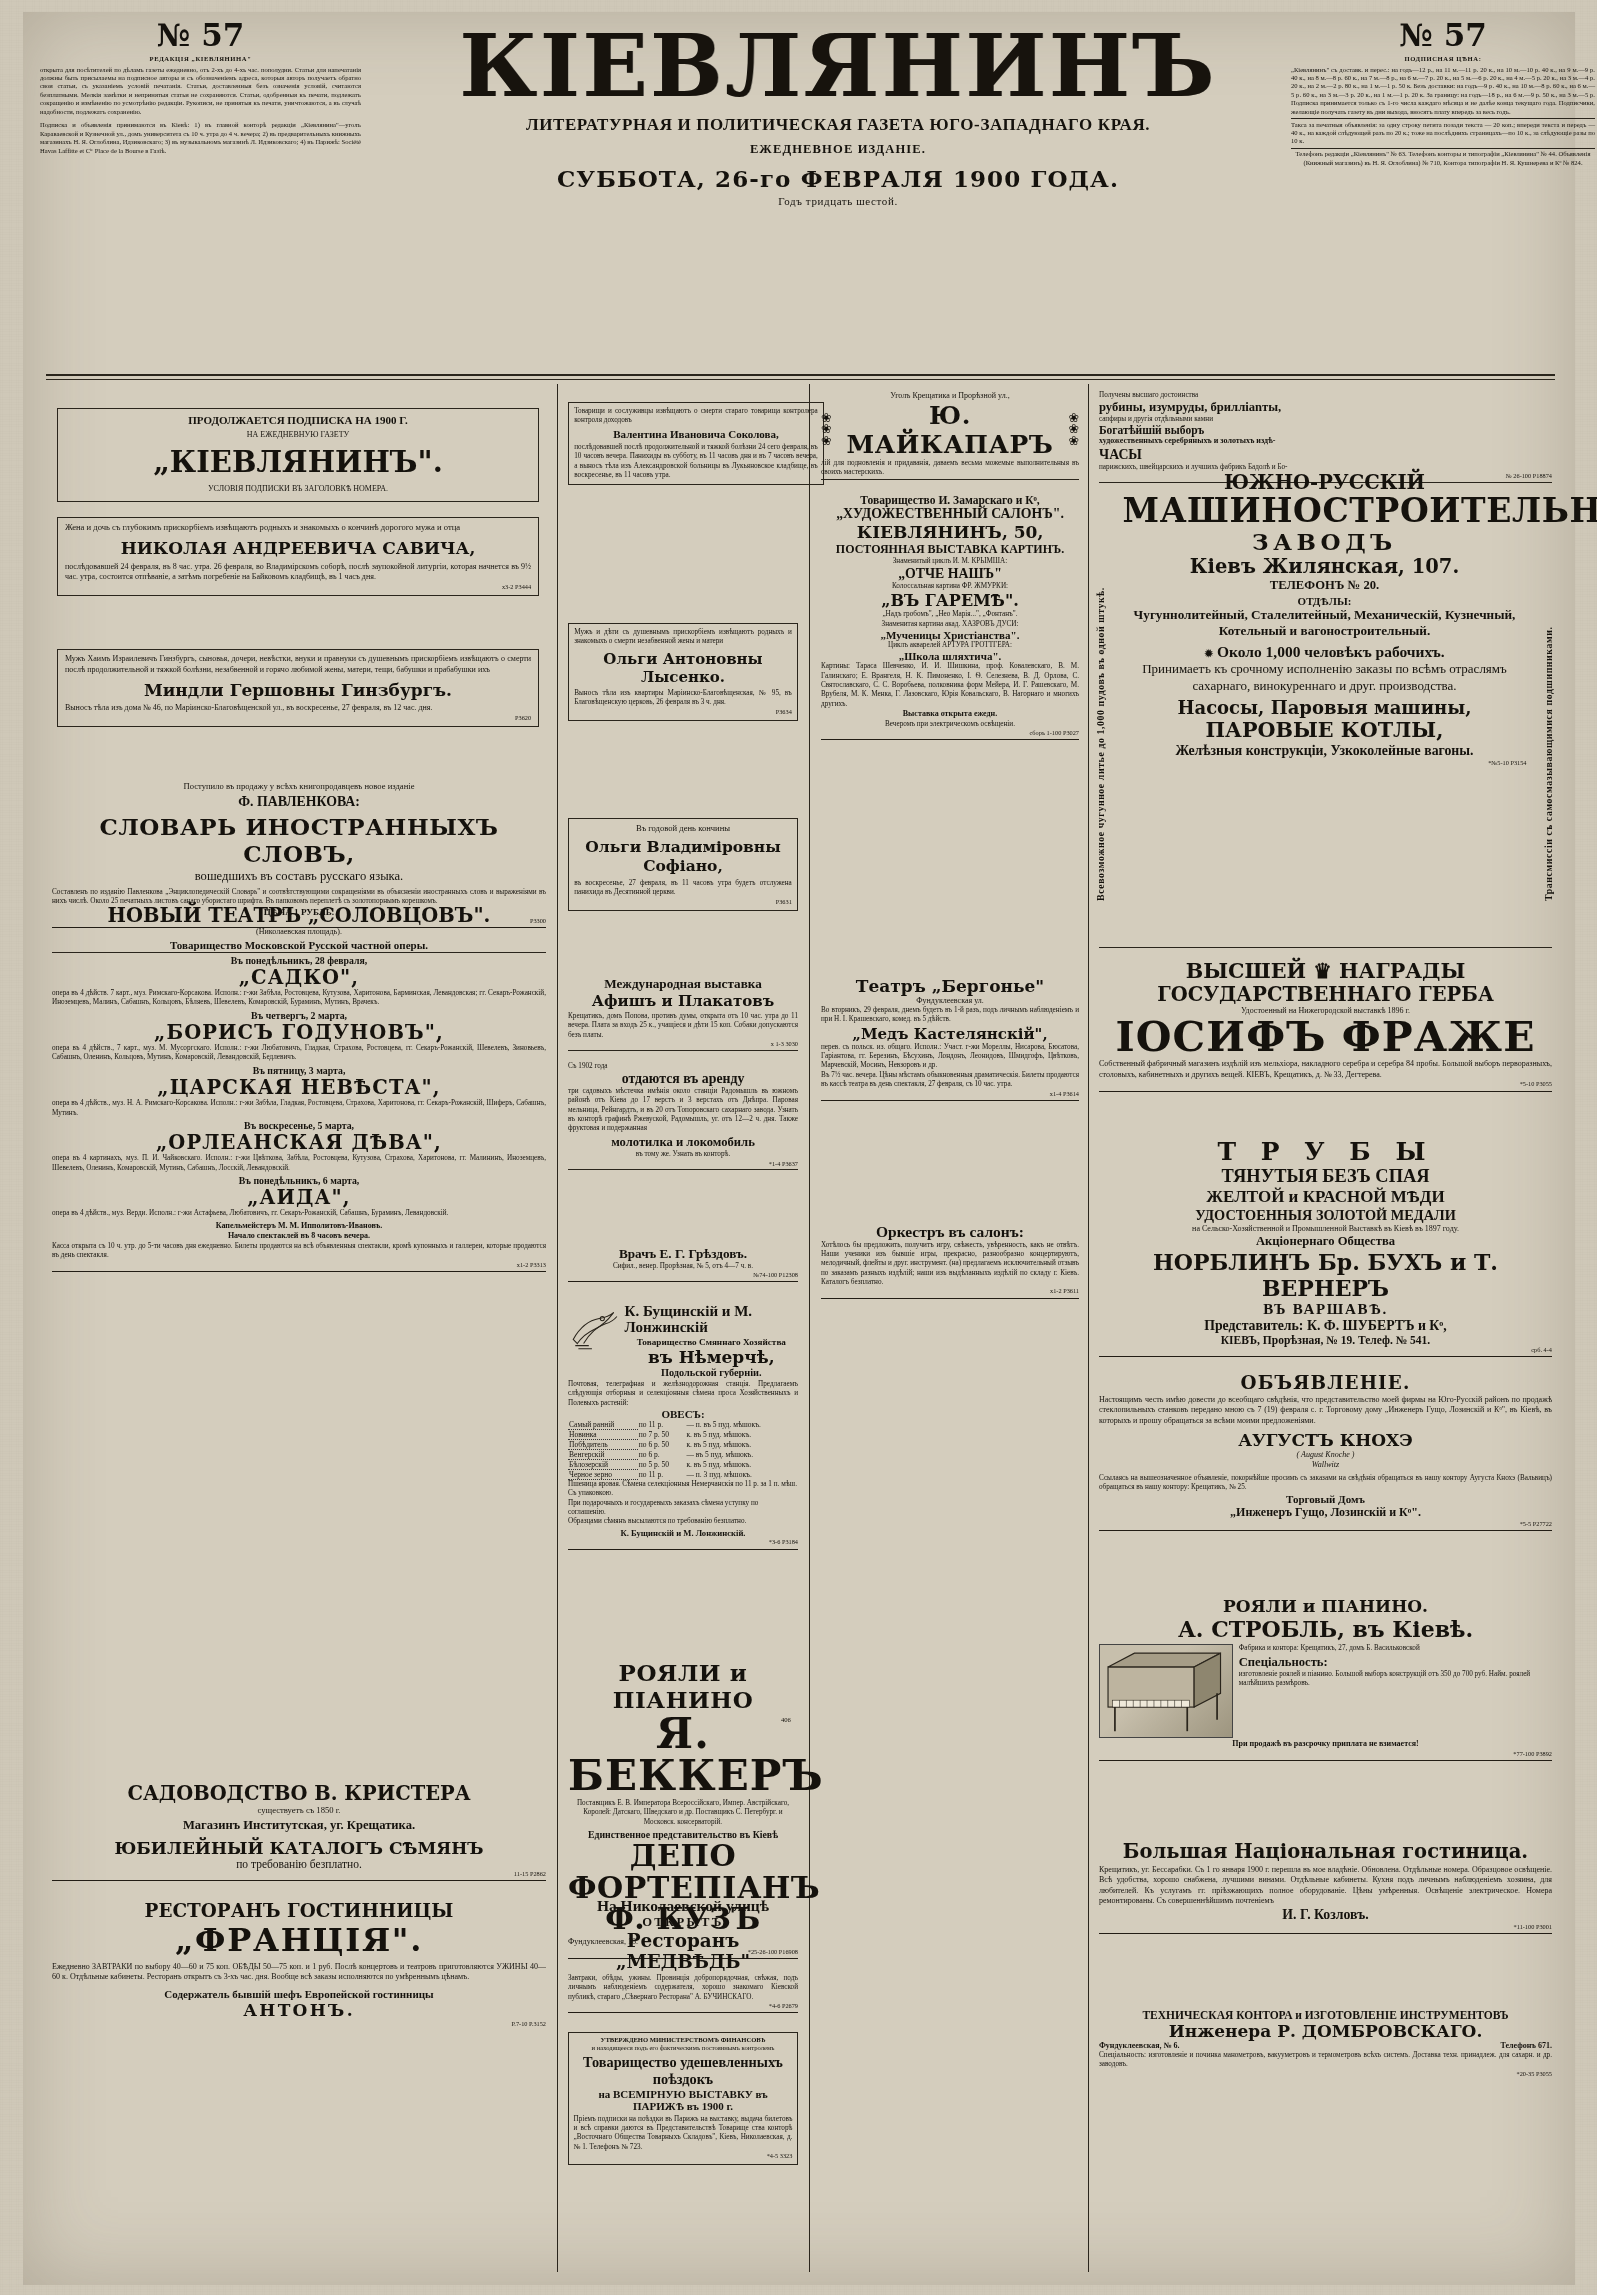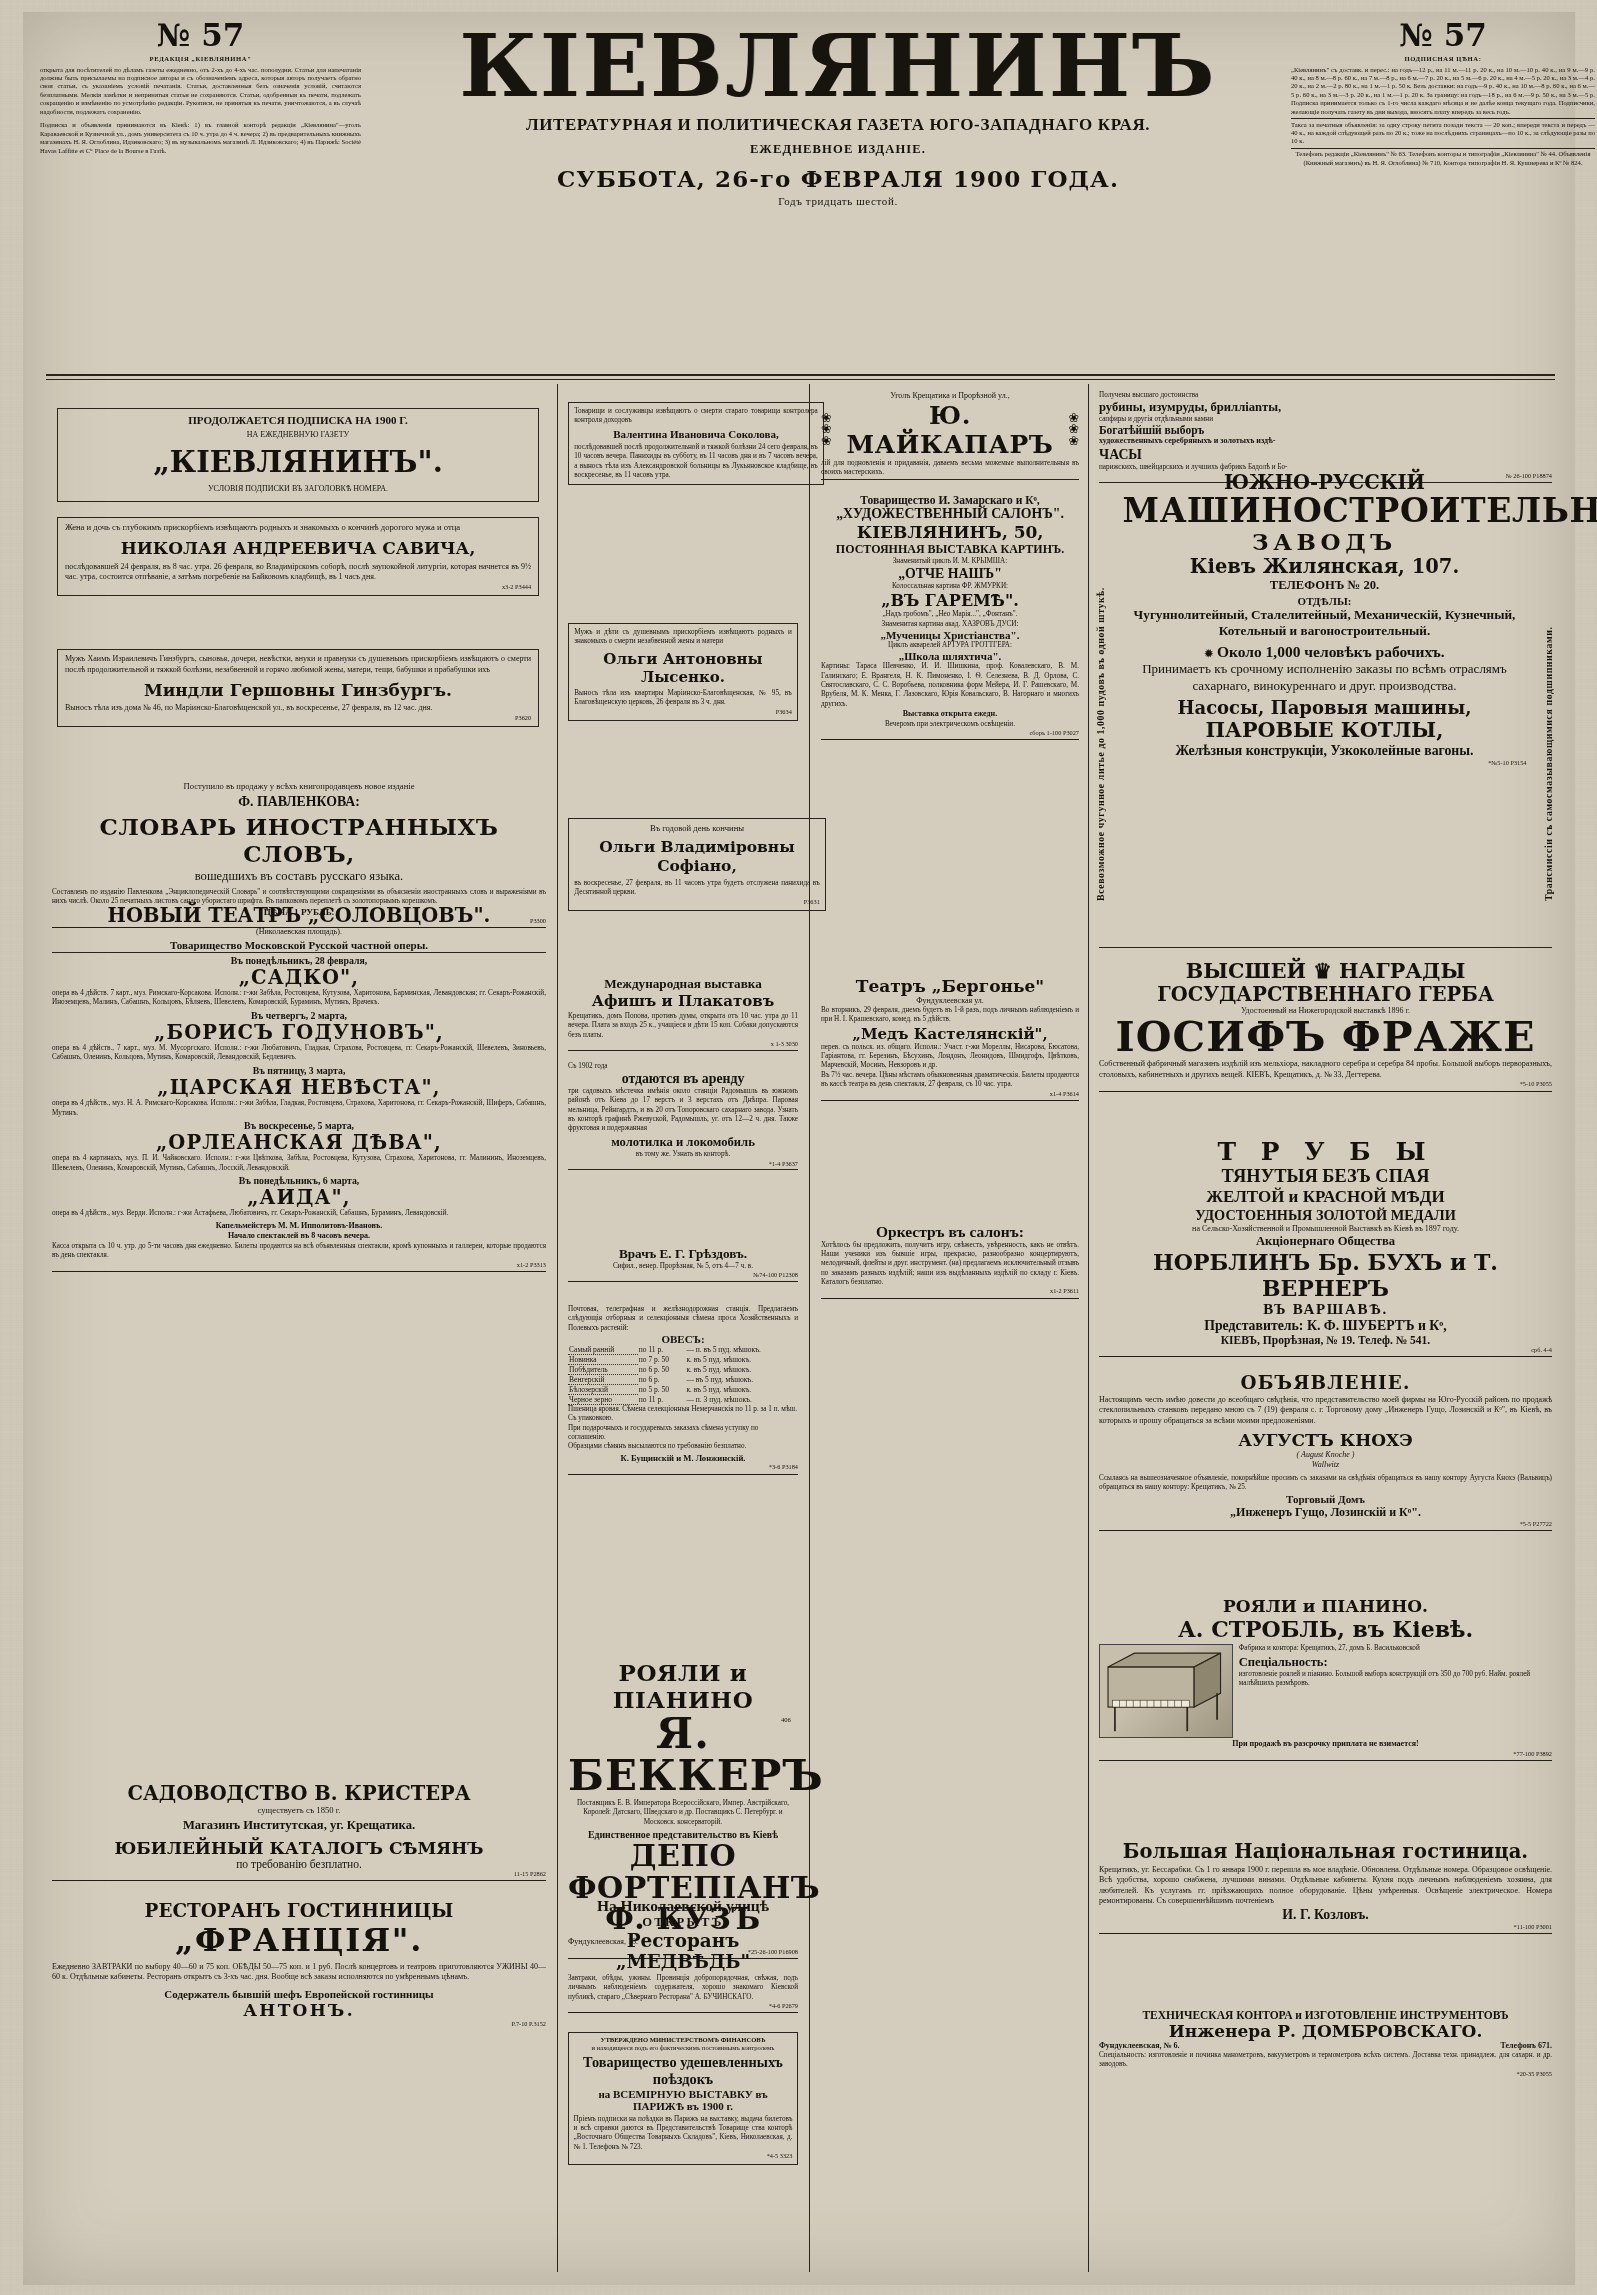--- a/index.html
+++ b/index.html
@@ -194,21 +194,21 @@
     <div class="tiny2 just">послѣдовавшей послѣ продолжительной и тяжкой болѣзни 24 сего февраля, въ 10 часовъ вечера. Панихиды въ субботу, въ 11 часовъ дня и въ 7 часовъ вечера, а выносъ тѣла изъ Александровской больницы въ Лукьяновское кладбище, въ воскресенье, въ 11 часовъ утра.</div>
   </div>
 
   <div class="c" style="left:545px;top:611px;width:230px;border:0.6px solid #2a251c;padding:4px 5.2px;box-sizing:border-box;">
     <div class="tiny2 just">Мужъ и дѣти съ душевнымъ прискорбіемъ извѣщаютъ родныхъ и знакомыхъ о смерти незабвенной жены и матери</div>
     <div class="ctr bold" style="font-size:15px;margin:3.4px 0;font-family:'DejaVu Serif',serif;">Ольги Антоновны Лысенко.</div>
     <div class="tiny2 just">Выносъ тѣла изъ квартиры Маріинско-Благовѣщенская, № 95, въ Благовѣщенскую церковь, 26 февраля въ 3 ч. дня.</div>
     <div class="sig tiny">P3634</div>
   </div>
 
-  <div class="c" style="left:545px;top:806px;width:258px;border:0.6px solid #2a251c;padding:4px 5.2px;box-sizing:border-box;">
+  <div class="c" style="left:545px;top:806px;width:230px;border:0.6px solid #2a251c;padding:4px 5.2px;box-sizing:border-box;">
     <div class="smc ctr">Въ годовой день кончины</div>
     <div class="ctr bold" style="font-size:15.5px;margin:3.4px 0;font-family:'DejaVu Serif',serif;">Ольги Владиміровны Софіано,</div>
     <div class="tiny2 just">въ воскресенье, 27 февраля, въ 11 часовъ утра будетъ отслужена панихида въ Десятинной церкви.</div>
     <div class="sig tiny">P3631</div>
   </div>
 
   <div class="c" style="left:545px;top:964px;width:230px;">
     <div class="ctr bold" style="font-size:13.2px;">Международная выставка</div>
     <div class="ctr bold" style="font-size:15px;font-family:'DejaVu Serif',serif;">Афишъ и Плакатовъ</div>
     <div class="tiny2 just" style="margin-top:2.3px;">Крещатикъ, домъ Попова, противъ думы, открыта отъ 10 час. утра до 11 вечера. Плата за входъ 25 к., учащіеся и дѣти 15 коп. Собаки допускаются безъ платы.</div>
@@ -227,20 +227,36 @@
   </div>
 
   <div class="c" style="left:545px;top:1234px;width:230px;">
     <div class="ctr bold" style="font-size:13.2px;">Врачъ Е. Г. Грѣздовъ.</div>
     <div class="tiny2 ctr">Сифил., венер. Прорѣзная, № 5, отъ 4—7 ч. в.</div>
     <div class="sig tiny">№74-100 P12308</div>
     <hr class="thick">
   </div>
 
   <div class="c" style="left:545px;top:1291px;width:230px;">
+    <div style="display:flex;align-items:flex-start;gap:4.6px;">
+      <div style="width:52px;height:52px;flex:0 0 52px;position:relative;">
+        <svg viewBox="0 0 100 100" width="52" height="52">
+          <path d="M10 70 Q30 35 60 30 Q78 27 88 18 Q70 42 52 50 Q30 60 18 78 Z" fill="none" stroke="#2a251c" stroke-width="2"></path>
+          <path d="M30 78 Q48 48 72 40 Q86 36 94 26" fill="none" stroke="#2a251c" stroke-width="2"></path>
+          <path d="M14 82 L40 82 M20 88 L46 88" stroke="#2a251c" stroke-width="2"></path>
+          <circle cx="66" cy="30" r="4" fill="none" stroke="#2a251c" stroke-width="2"></circle>
+        </svg>
+      </div>
+      <div style="flex:1;">
+        <div class="bold" style="font-size:15px;line-height:1.1;">К. Бущинскій и М. Лонжинскій</div>
+        <div class="bold ctr" style="font-size:9.2px;margin-top:1.1px;">Товарищество Смяннаго Хозяйства</div>
+        <div class="bold ctr" style="font-size:17px;font-family:'DejaVu Serif',serif;">въ Нѣмерчѣ,</div>
+        <div class="bold ctr" style="font-size:10.3px;">Подольской губерніи.</div>
+      </div>
+    </div>
     <div class="tiny2 just" style="margin-top:2.3px;">Почтовая, телеграфная и желѣзнодорожная станція. Предлагаемъ слѣдующія отборныя и селекціонныя сѣмена проса Хозяйственныхъ и Полевыхъ растеній:</div>
     <div class="ctr bold" style="font-size:11px;">ОВЕСЪ:</div>
     <table class="pricelist">
       <tbody>
             <tr>
         <td class="lead">Самый ранній</td>
         <td>по 11 р.</td>
         <td>— п. въ 5 пуд. мѣшокъ.</td>
       </tr>
       <tr>

